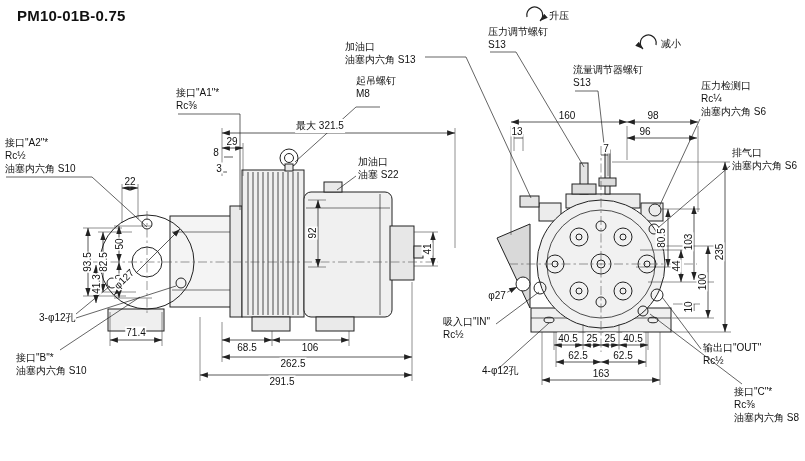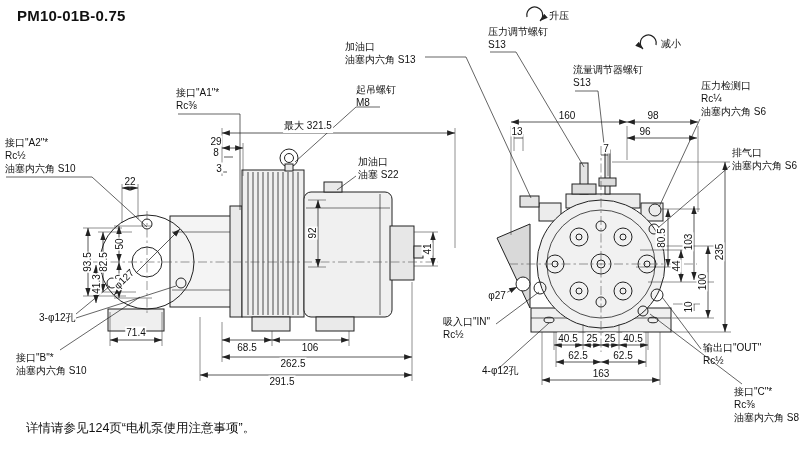--- a/index.html
+++ b/index.html
@@ -224,21 +224,21 @@
     <path d="M 656 45 A 8 8 0 1 0 643 49" marker-end="url(#arr)"></path>
   </g>
 </svg>
 
 <div class="title">PM10-01B-0.75</div>
 
 <div class="lbl" style="left:345px;top:40px">
   <span>加油口</span>
   <span>油塞内六角 S13</span>
 </div>
-<div class="lbl" style="left:356px;top:83px">
+<div class="lbl" style="left:356px;top:74px">
   <span>起吊螺钉</span>
   <span>M8</span>
 </div>
 <div class="lbl" style="left:176px;top:86px">
   <span>接口"A1"*</span>
   <span>Rc⅜</span>
 </div>
 <div class="lbl" style="left:5px;top:136px">
   <span>接口"A2"*</span>
   <span>Rc½</span>
@@ -280,22 +280,22 @@
   <span>接口"C"*</span>
   <span>Rc⅜</span>
   <span>油塞内六角 S8</span>
 </div>
 <div class="lbl" style="left:16px;top:351px">
   <span>接口"B"*</span>
   <span>油塞内六角 S10</span>
 </div>
 <span class="lbl" style="left:39px;top:311px">3-φ12孔</span>
 
-<span class="dim" style="left:308px;top:126px">最大 321.5</span>
-<span class="dim" style="left:216px;top:141px">29</span>
+<span class="dim" style="left:320px;top:126px">最大 321.5</span>
+<span class="dim" style="left:232px;top:141px">29</span>
 <span class="dim" style="left:216px;top:152px">8</span>
 <span class="dim" style="left:219px;top:168px">3</span>
 <span class="dim" style="left:130px;top:181px">22</span>
 <span class="dim v" style="left:87px;top:262px">93.5</span>
 <span class="dim v" style="left:103px;top:262px">82.5</span>
 <span class="dim v" style="left:96px;top:284px">41.3</span>
 <span class="dim v" style="left:119px;top:244px">50</span>
 <span class="dim v" style="left:119px;top:280px">50</span>
 <span class="dim d45" style="left:124px;top:279px">φ127</span>
 <span class="dim" style="left:136px;top:332px">71.4</span>
@@ -319,16 +319,15 @@
 <span class="dim" style="left:497px;top:295px">φ27</span>
 <span class="dim" style="left:568px;top:338px">40.5</span>
 <span class="dim" style="left:592px;top:338px">25</span>
 <span class="dim" style="left:610px;top:338px">25</span>
 <span class="dim" style="left:633px;top:338px">40.5</span>
 <span class="dim" style="left:578px;top:355px">62.5</span>
 <span class="dim" style="left:623px;top:355px">62.5</span>
 <span class="dim" style="left:601px;top:373px">163</span>
 
 <div class="note" style="left:10px;top:419px">
-  <div class="indent"><span style="display:inline">详情请参见124页“电机泵使用注意事项”。</span></div>
 </div>
 
 </div>
 
 </body></html>

